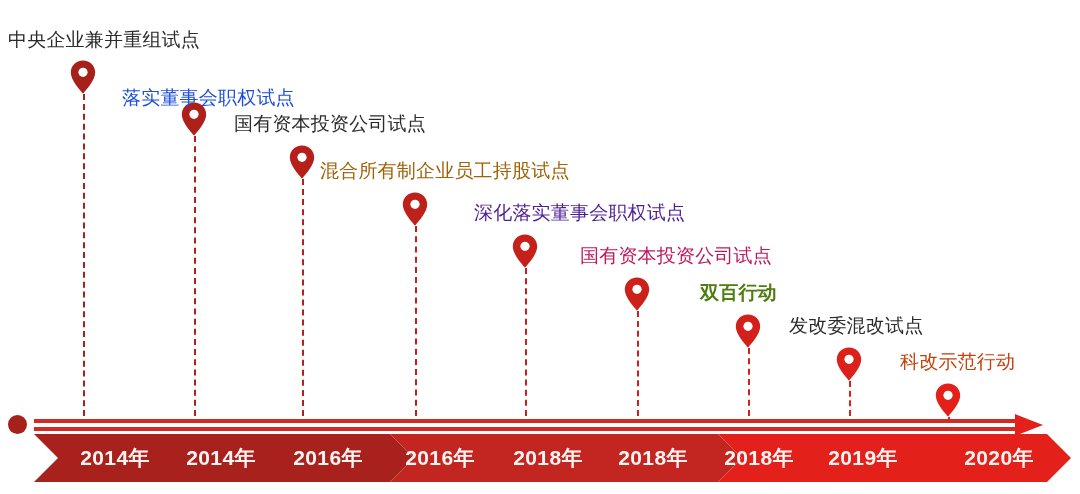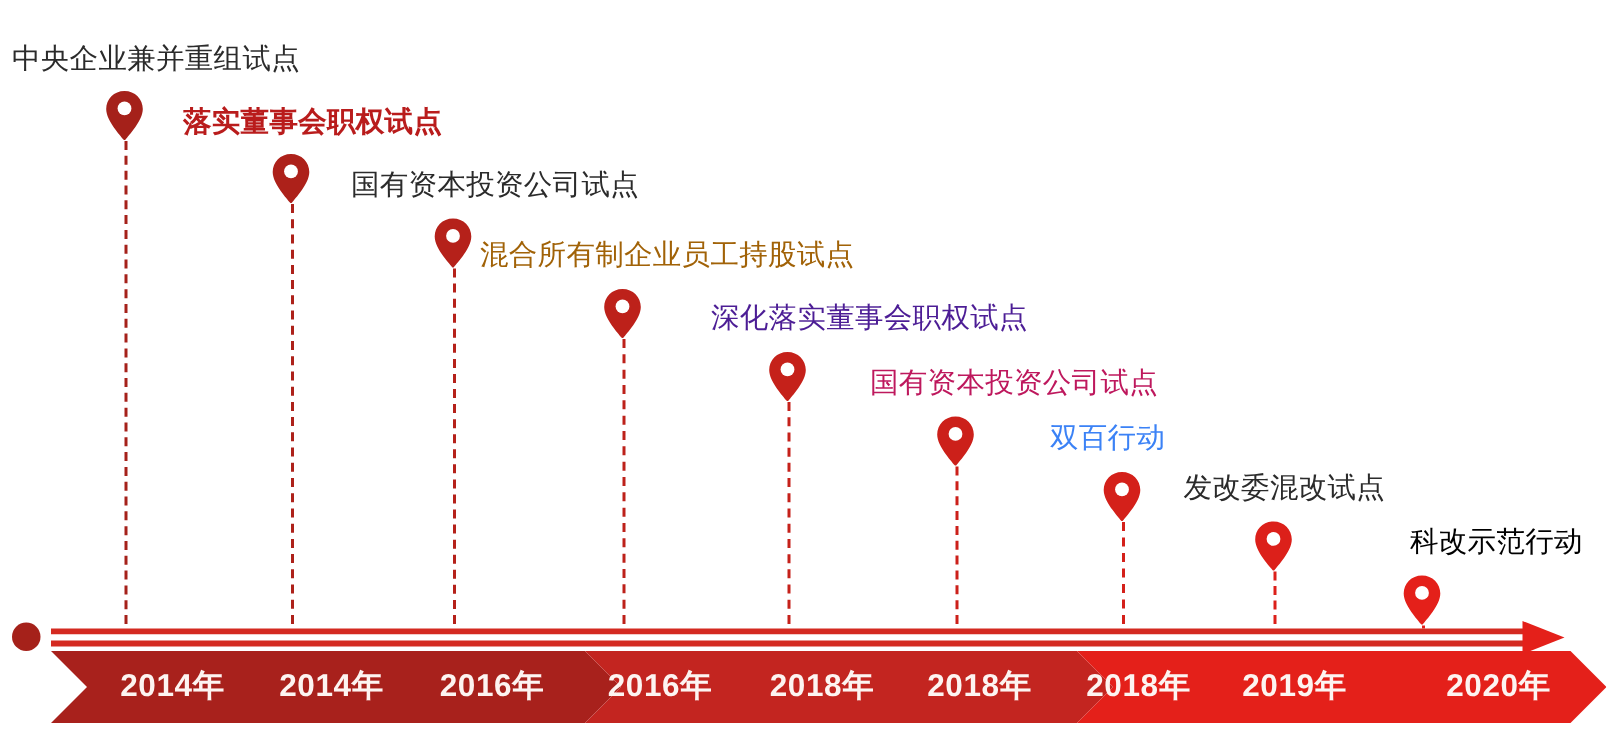--- a/index.html
+++ b/index.html
@@ -169,21 +169,21 @@
         <div class="milestone-label" style="left: 8px; top: 30px; color: rgb(43, 43, 43);">中央企业兼并重组试点</div>
       </div>
       <div class="milestone">
         <div class="milestone-stem" style="left: 194px; top: 136px; height: 280px; border-left-color: rgb(173, 33, 26);"></div>
         <div class="milestone-pin" style="left: 181px; top: 102px;">
           <svg viewBox="0 0 26 34" xmlns="http://www.w3.org/2000/svg">
             <path d="M13 0.6 C6.0 0.6 0.8 6.0 0.8 12.6 C0.8 20.5 10.4 30.4 12.3 33.0 C12.65 33.45 13.35 33.45 13.7 33.0 C15.6 30.4 25.2 20.5 25.2 12.6 C25.2 6.0 20.0 0.6 13 0.6 Z" fill="rgb(173,33,26)"></path>
             <circle cx="13" cy="12.3" r="4.6" fill="#ffffff"></circle>
           </svg>
         </div>
-        <div class="milestone-label" style="left: 122px; top: 72px; color: #b91c1c; font-weight: bold;">落实董事会职权试点</div>
+        <div class="milestone-label" style="left: 122px; top: 88px; color: #1d4ed8;">落实董事会职权试点</div>
       </div>
       <div class="milestone">
         <div class="milestone-stem" style="left: 302px; top: 179px; height: 237px; border-left-color: rgb(181, 33, 26);"></div>
         <div class="milestone-pin" style="left: 289px; top: 145px;">
           <svg viewBox="0 0 26 34" xmlns="http://www.w3.org/2000/svg">
             <path d="M13 0.6 C6.0 0.6 0.8 6.0 0.8 12.6 C0.8 20.5 10.4 30.4 12.3 33.0 C12.65 33.45 13.35 33.45 13.7 33.0 C15.6 30.4 25.2 20.5 25.2 12.6 C25.2 6.0 20.0 0.6 13 0.6 Z" fill="rgb(181,33,26)"></path>
             <circle cx="13" cy="12.3" r="4.6" fill="#ffffff"></circle>
           </svg>
         </div>
         <div class="milestone-label" style="left: 234px; top: 114px; color: rgb(43, 43, 43);">国有资本投资公司试点</div>
@@ -219,41 +219,41 @@
         <div class="milestone-label" style="left: 580px; top: 246px; color: #be185d;">国有资本投资公司试点</div>
       </div>
       <div class="milestone">
         <div class="milestone-stem" style="left: 748px; top: 348px; height: 68px; border-left-color: rgb(212, 32, 26);"></div>
         <div class="milestone-pin" style="left: 735px; top: 314px;">
           <svg viewBox="0 0 26 34" xmlns="http://www.w3.org/2000/svg">
             <path d="M13 0.6 C6.0 0.6 0.8 6.0 0.8 12.6 C0.8 20.5 10.4 30.4 12.3 33.0 C12.65 33.45 13.35 33.45 13.7 33.0 C15.6 30.4 25.2 20.5 25.2 12.6 C25.2 6.0 20.0 0.6 13 0.6 Z" fill="rgb(212,32,26)"></path>
             <circle cx="13" cy="12.3" r="4.6" fill="#ffffff"></circle>
           </svg>
         </div>
-        <div class="milestone-label" style="left: 700px; top: 283px; color: #3b82f6;">双百行动</div>
+        <div class="milestone-label" style="left: 700px; top: 283px; color: #4d7c0f; font-weight: bold;">双百行动</div>
       </div>
       <div class="milestone">
         <div class="milestone-stem" style="left: 849px; top: 381px; height: 35px; border-left-color: rgb(220, 32, 26);"></div>
         <div class="milestone-pin" style="left: 836px; top: 347px;">
           <svg viewBox="0 0 26 34" xmlns="http://www.w3.org/2000/svg">
             <path d="M13 0.6 C6.0 0.6 0.8 6.0 0.8 12.6 C0.8 20.5 10.4 30.4 12.3 33.0 C12.65 33.45 13.35 33.45 13.7 33.0 C15.6 30.4 25.2 20.5 25.2 12.6 C25.2 6.0 20.0 0.6 13 0.6 Z" fill="rgb(220,32,26)"></path>
             <circle cx="13" cy="12.3" r="4.6" fill="#ffffff"></circle>
           </svg>
         </div>
         <div class="milestone-label" style="left: 789px; top: 316px; color: rgb(43, 43, 43);">发改委混改试点</div>
       </div>
       <div class="milestone">
         <div class="milestone-stem" style="left: 948px; top: 417px; height: 2px; border-left-color: rgb(228, 32, 26);"></div>
         <div class="milestone-pin" style="left: 935px; top: 383px;">
           <svg viewBox="0 0 26 34" xmlns="http://www.w3.org/2000/svg">
             <path d="M13 0.6 C6.0 0.6 0.8 6.0 0.8 12.6 C0.8 20.5 10.4 30.4 12.3 33.0 C12.65 33.45 13.35 33.45 13.7 33.0 C15.6 30.4 25.2 20.5 25.2 12.6 C25.2 6.0 20.0 0.6 13 0.6 Z" fill="rgb(228,32,26)"></path>
             <circle cx="13" cy="12.3" r="4.6" fill="#ffffff"></circle>
           </svg>
         </div>
-        <div class="milestone-label" style="left: 900px; top: 352px; color: #000000; margin-left: 40px;">科改示范行动</div>
+        <div class="milestone-label" style="left: 900px; top: 352px; color: #c2410c;">科改示范行动</div>
       </div>
     </div>
 
   <div class="axis">
     <div class="axis-start-dot"></div>
     <div class="axis-line-top"></div>
     <div class="axis-gap"></div>
     <div class="axis-line-bottom"></div>
     <div class="axis-arrow"></div>
   </div>

